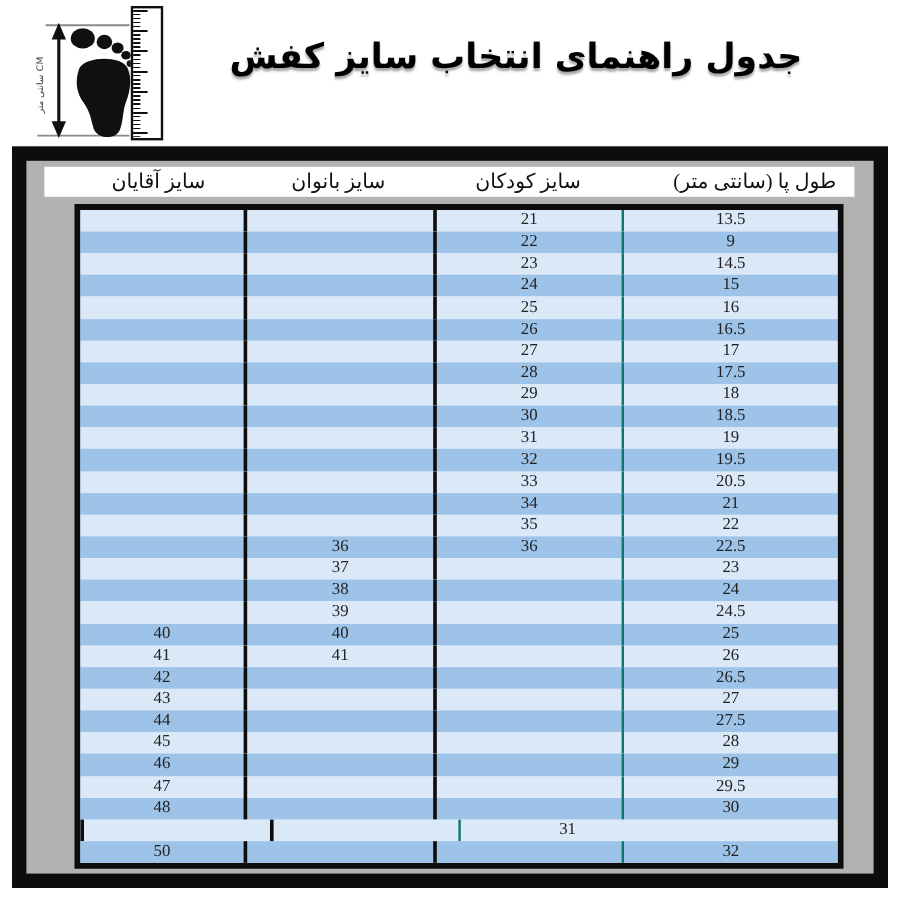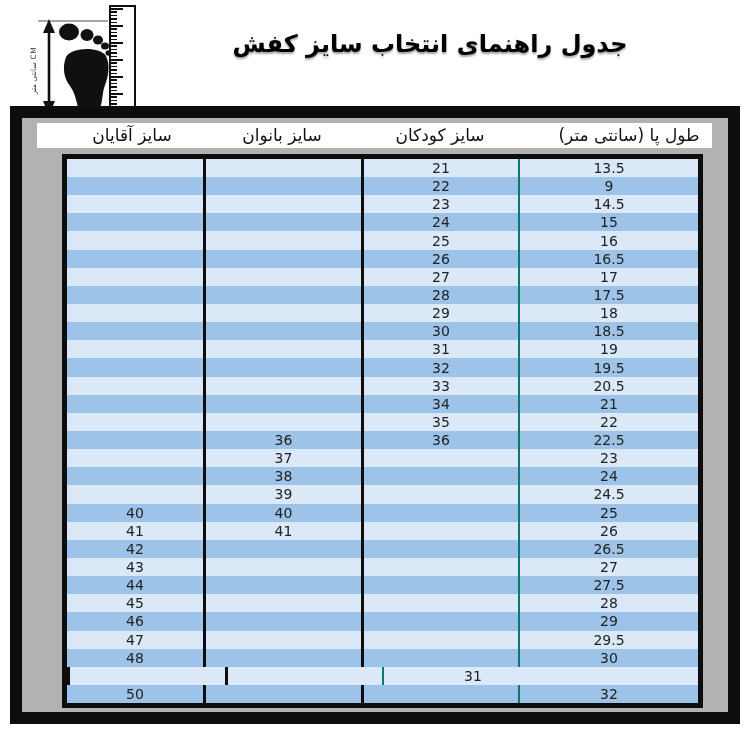--- a/index.html
+++ b/index.html
@@ -24,27 +24,27 @@
   }
   .cm-label{
     position:absolute;left:-17px;top:62px;width:64px;text-align:center;
     transform:rotate(-90deg);font-size:7.5px;color:#3a3a3a;
     white-space:nowrap;direction:rtl;letter-spacing:.5px;
   }
   
   .page-title{
     position:absolute;left:150px;top:30px;width:560px;height:60px;
     text-align:center;direction:rtl;
-    font-size:24px;font-weight:bold;color:#000;
+    font-size:29px;font-weight:bold;color:#000;
     text-shadow:0 2px 2px rgba(0,0,0,0.35);
   }
   
   .chart-frame{
-    position:absolute;left:10px;top:106px;width:730px;height:618px;
-    box-sizing:border-box;border:12px solid #0d0d0d;background:#b2b2b2;
+    position:absolute;left:10px;top:122px;width:730px;height:618px;
+    box-sizing:border-box;border:12px solid #0d0d0d;background:#b2b2b2;font-family:Liberation Serif, serif;
   }
   
   .header-band{
     position:absolute;left:15px;top:5px;width:675px;height:25px;background:#ffffff;
   }
   .header-band .col-header{
     position:absolute;top:0;height:25px;line-height:25px;
     transform:translateX(-50%);
     font-size:17px;color:#111;direction:rtl;white-space:nowrap;
   }

